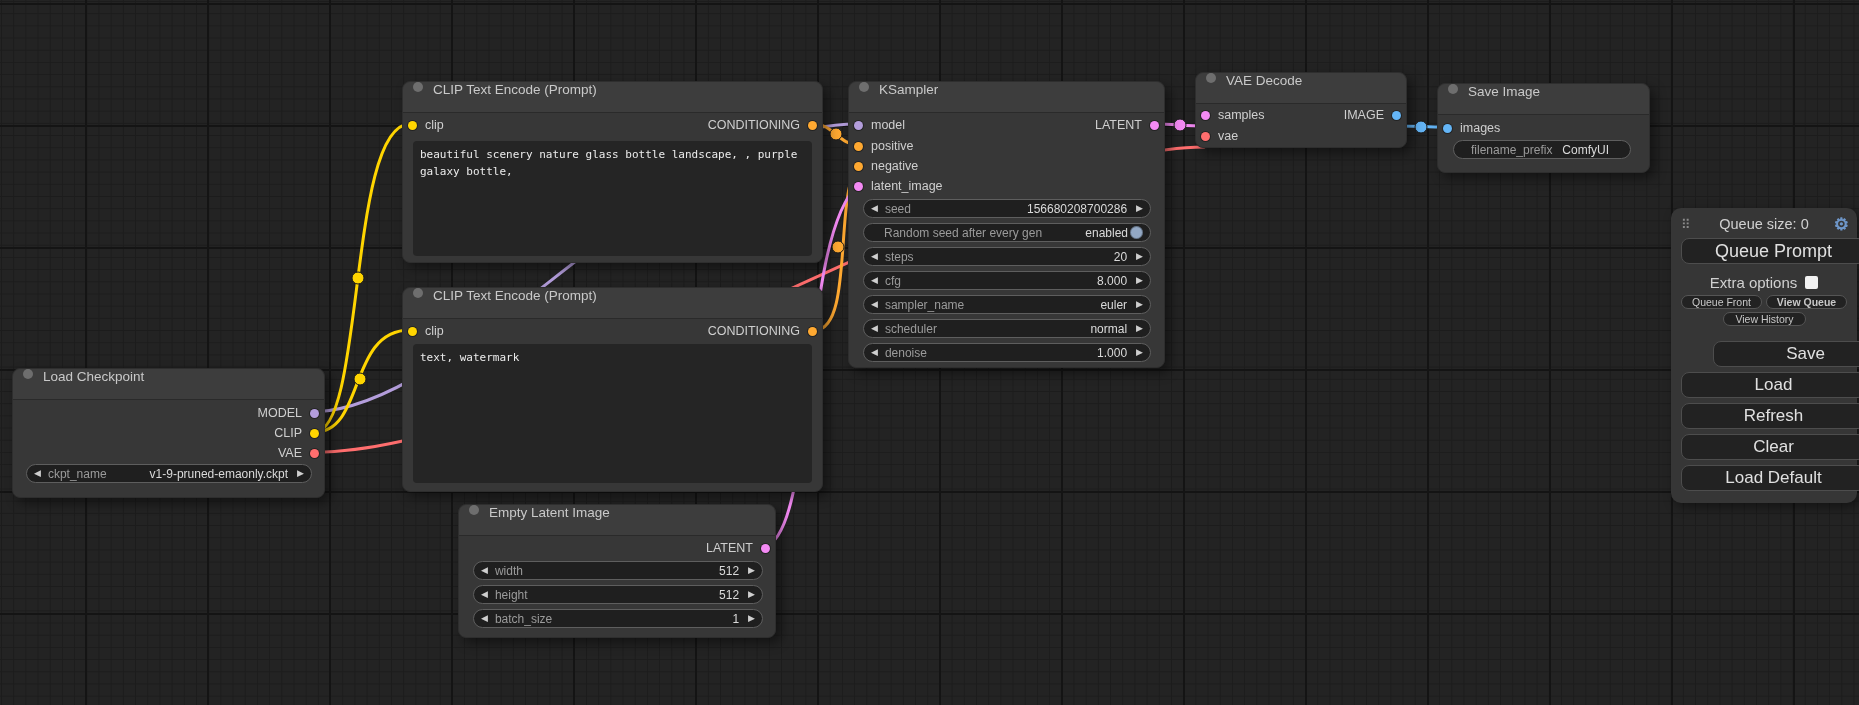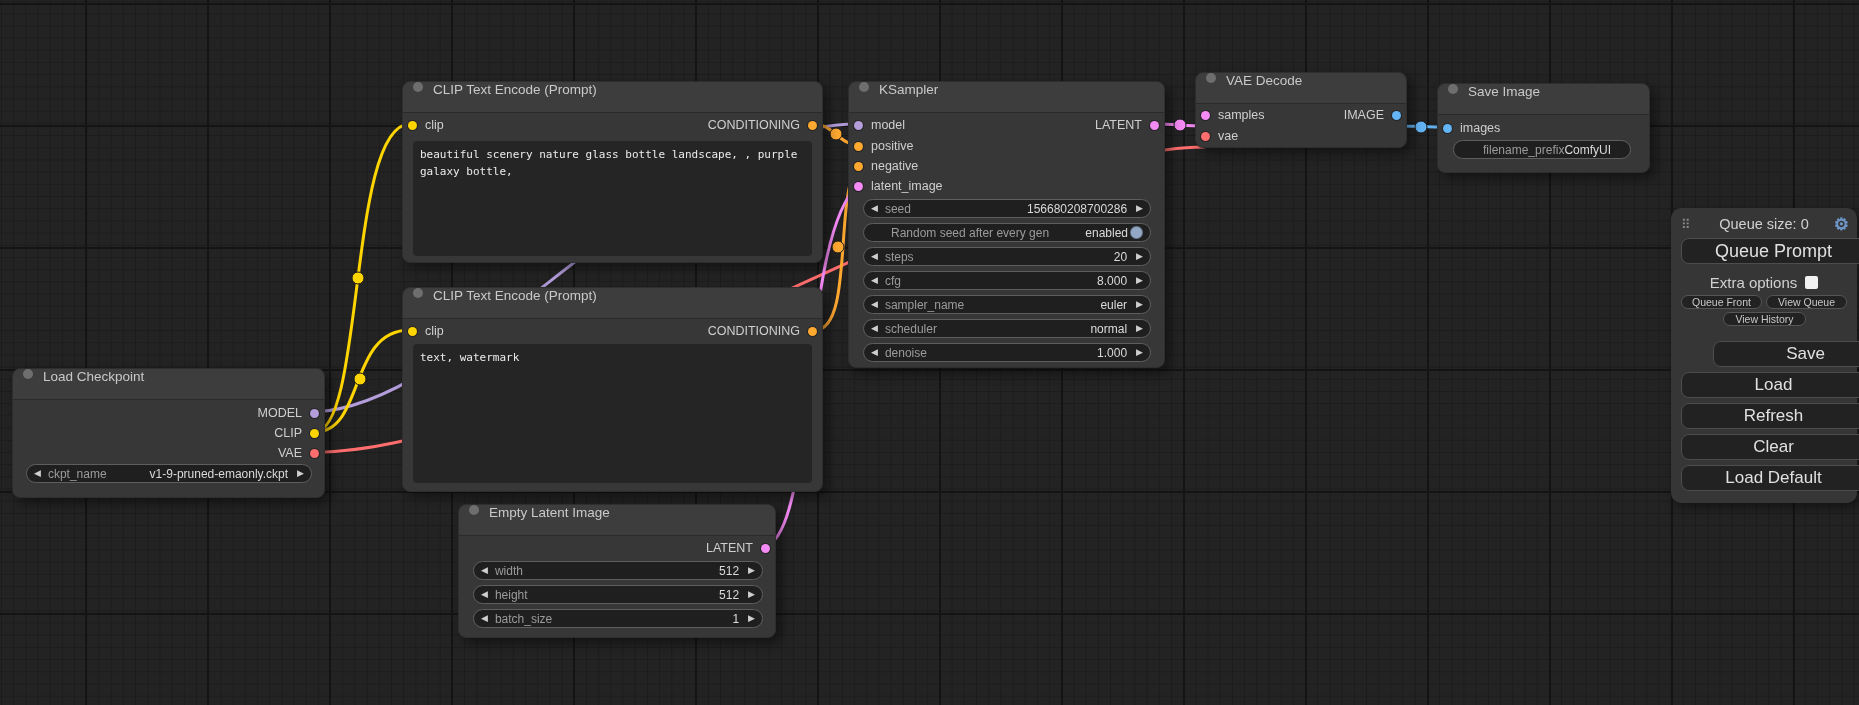--- a/index.html
+++ b/index.html
@@ -180,21 +180,21 @@
     <span class="dot c-latent"></span>
   </div>
 
   <div class="pill" style="left:14px;top:117px;width:288px;">
     <span class="arrow">◀</span>
     <span class="lbl">seed</span>
     <span class="val">156680208700286</span>
     <span class="arrow">▶</span>
   </div>
   <div class="pill" style="left:14px;top:141px;width:288px;">
-    <span class="lbl" style="margin-left:20px;">Random seed after every gen</span>
+    <span class="lbl" style="margin-left:13px;">Random seed after every gen</span>
     <span class="val noarrow">enabled</span>
     <span class="toggle"></span>
   </div>
   <div class="pill" style="left:14px;top:165px;width:288px;">
     <span class="arrow">◀</span>
     <span class="lbl">steps</span>
     <span class="val">20</span>
     <span class="arrow">▶</span>
   </div>
   <div class="pill" style="left:14px;top:189px;width:288px;">
@@ -245,21 +245,21 @@
 <div class="node" style="left:1437px;top:83px;width:213px;height:90px;">
   <div class="titlebar">
     <span class="tdot"></span>
     <span>Save Image</span>
   </div>
   <div class="slot in" style="top:36px;">
     <span class="dot c-image"></span>
     <span class="slot-label">images</span>
   </div>
   <div class="pill" style="left:15px;top:56px;width:178px;">
-    <span class="lbl" style="margin-left:22px;">filename_prefix</span>
+    <span class="lbl" style="margin-left:10px;">filename_prefix</span>
     <span class="val noarrow" style="padding-right:14px;">ComfyUI</span>
   </div>
 </div>
 
 <div class="node" style="left:458px;top:504px;width:318px;height:134px;">
   <div class="titlebar">
     <span class="tdot"></span>
     <span>Empty Latent Image</span>
   </div>
   <div class="slot out" style="top:35px;">
@@ -292,21 +292,21 @@
   <span class="gear">⚙</span>
 
   <div class="qbtn" style="top:30px;font-size:18px;">Queue Prompt</div>
 
   <div class="extra">
     <span>Extra options</span>
     <span class="checkbox"></span>
   </div>
 
   <div class="qbtn-sm" style="left:10px;top:87px;width:81px;">Queue Front</div>
-  <div class="qbtn-sm" style="left:95px;top:87px;width:81px;">View Queue</div>
+  <div class="qbtn-sm" style="left:95px;top:87px;width:81px;font-weight:bold;">View Queue</div>
   <div class="qbtn-sm" style="left:52px;top:104px;width:83px;">View History</div>
 
   <div class="qbtn" style="top:133px;margin-left:32px;">Save</div>
   <div class="qbtn" style="top:164px;">Load</div>
   <div class="qbtn" style="top:195px;">Refresh</div>
   <div class="qbtn" style="top:226px;">Clear</div>
   <div class="qbtn" style="top:257px;">Load Default</div>
 </div>
 
 </body></html>

